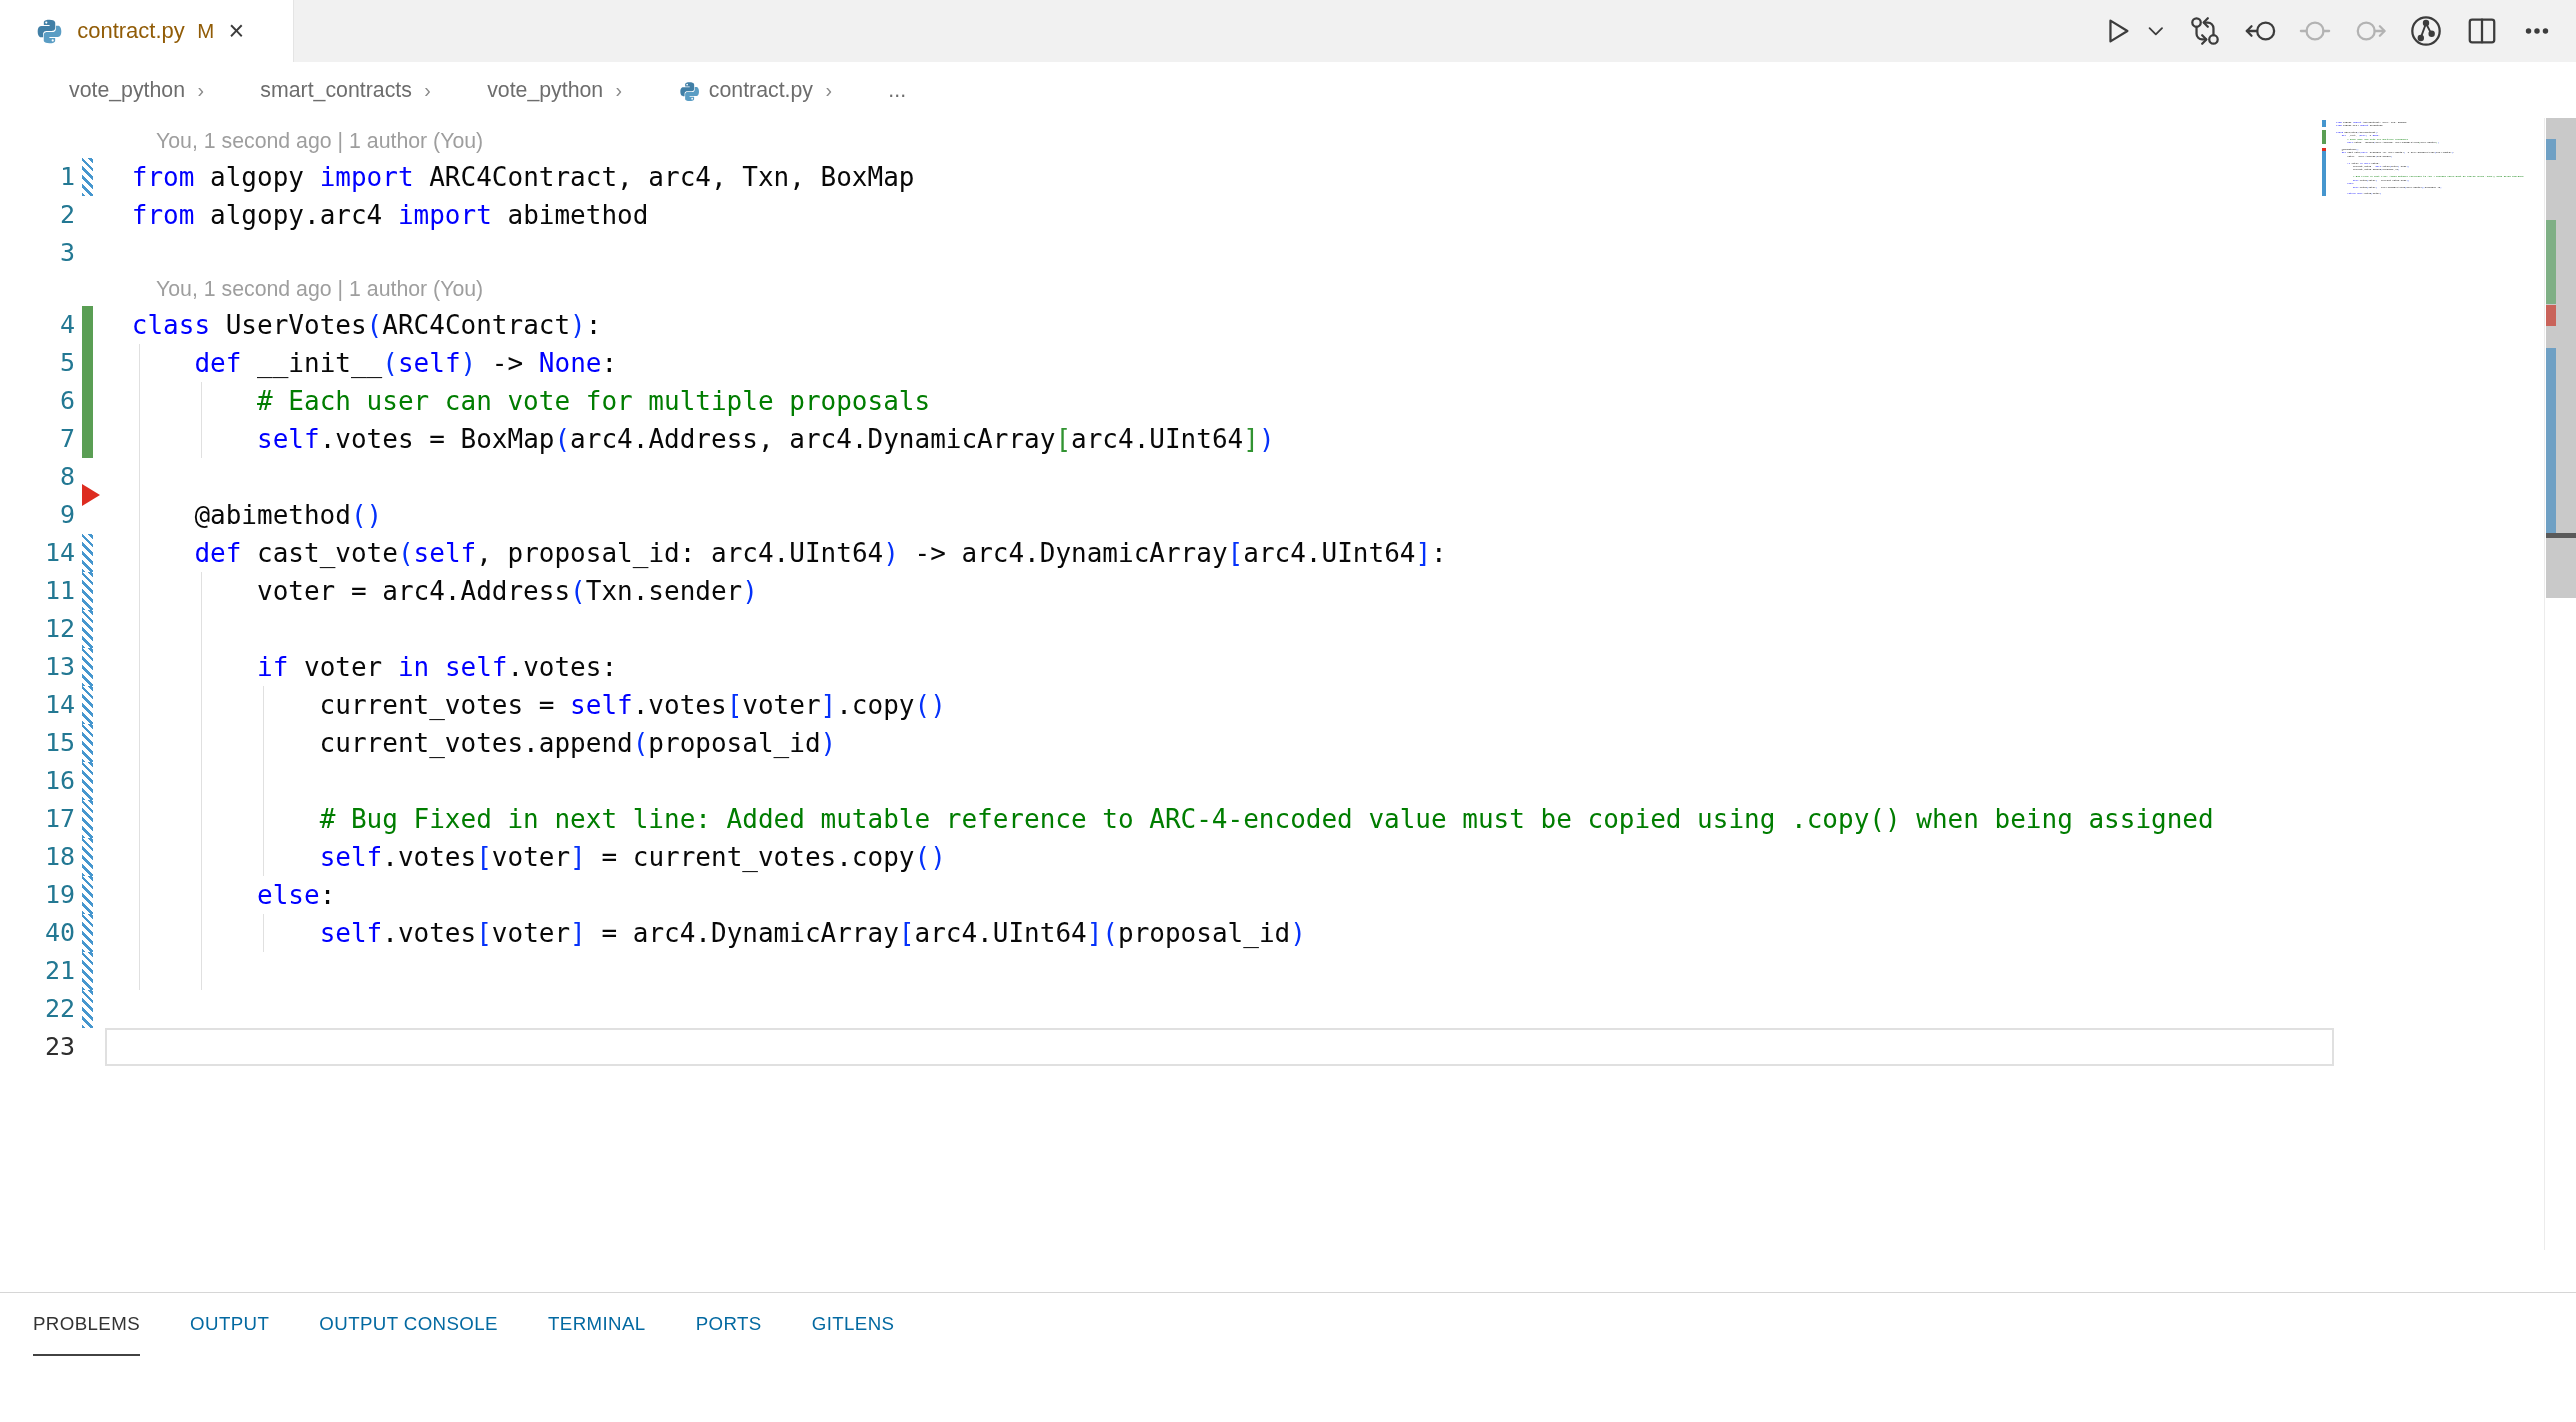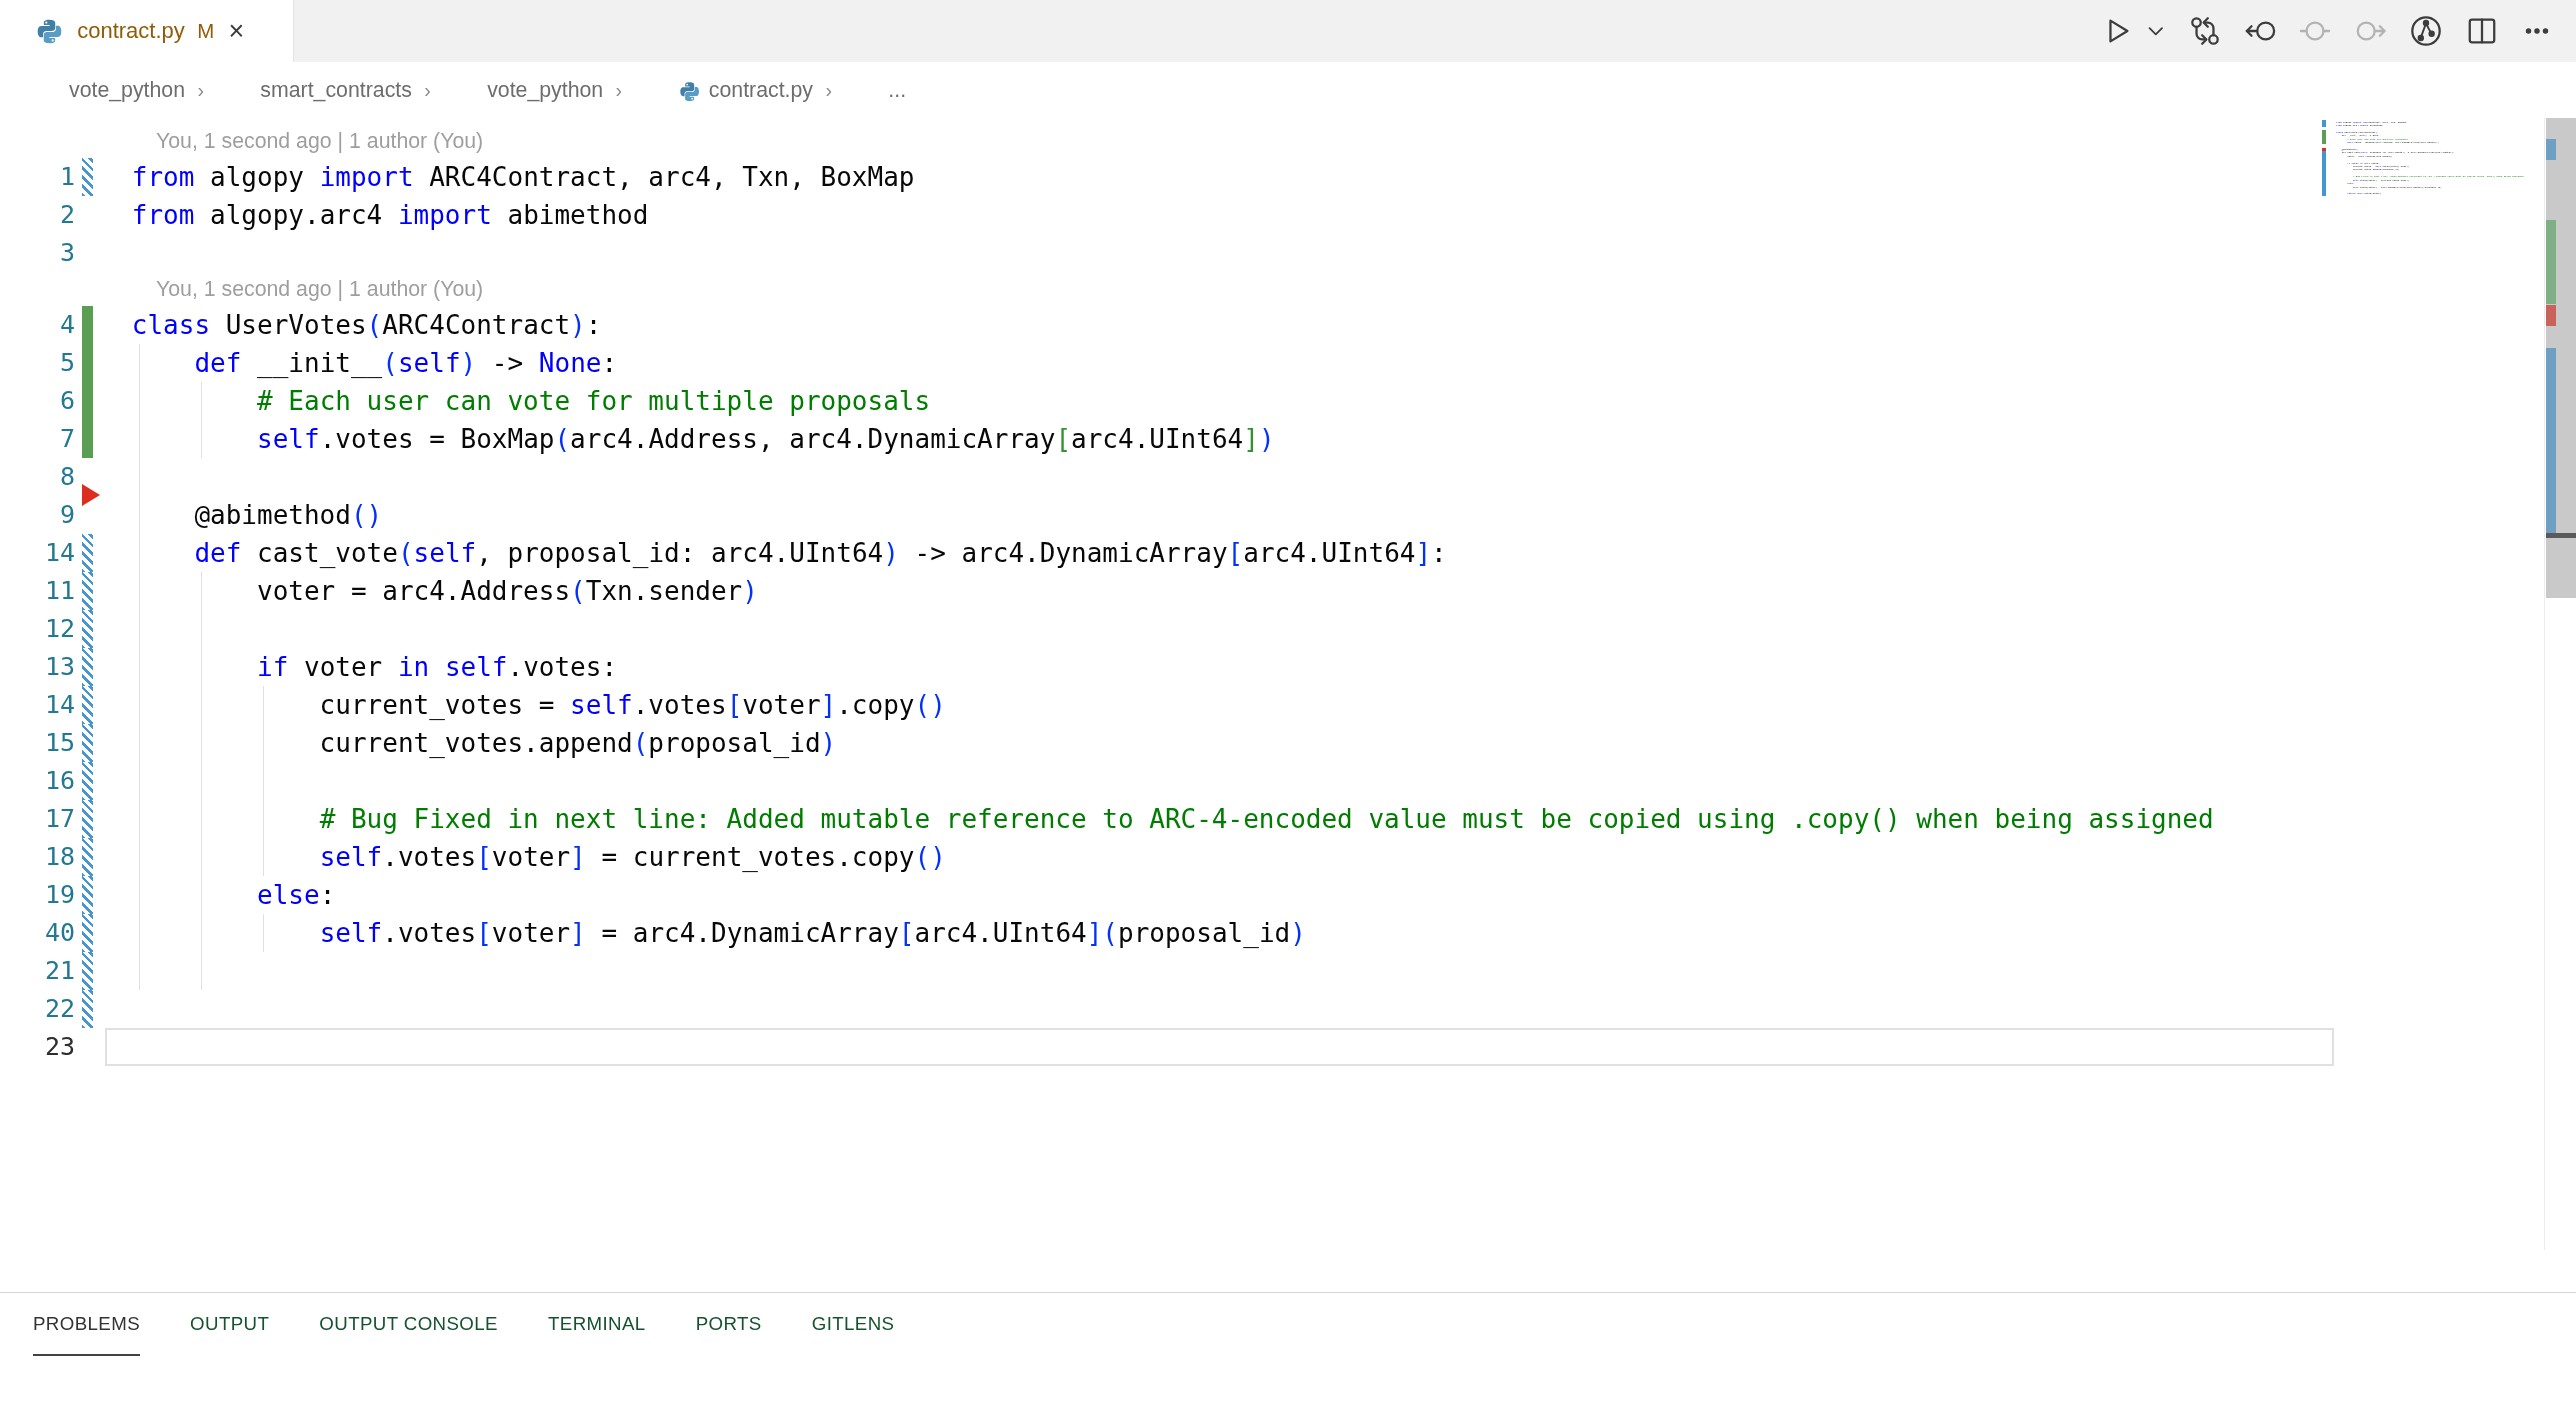--- a/index.html
+++ b/index.html
@@ -55,21 +55,21 @@
   .ruler{position:absolute;left:2546px;top:118px;width:30px;height:1132px;}
   .ruler .thumb{position:absolute;left:0;top:0;width:30px;height:480px;background:#c9c9c9;}
   .ruler .cursorline{position:absolute;left:0;top:415px;width:30px;height:5.3px;background:#5a5a5a;}
   .rmark{position:absolute;left:0;width:9.8px;}
   .vline{position:absolute;left:2544px;top:118px;width:0.9px;height:1132px;background:#ececec;}
 
   
   .panel{position:absolute;left:0;top:1292px;width:2576px;height:172px;background:#fff;
          border-top:1.8px solid #d6d6d6;box-sizing:border-box;}
   .ptabs{position:absolute;left:33px;top:0;height:63px;display:flex;gap:50px;align-items:center;}
-  .ptab{font-size:18.7px;letter-spacing:0.4px;color:#14532d;height:63px;display:flex;align-items:center;
+  .ptab{font-size:18.7px;letter-spacing:0.4px;color:#0369a1;height:63px;display:flex;align-items:center;
         border-bottom:2.7px solid transparent;box-sizing:border-box;}
   .ptab.active{color:#333333;border-bottom:2.7px solid #424242;}
 </style>
 </head>
 <body>
 
 <div class="app">
 
   <div class="tabbar">
     <div class="tab">

